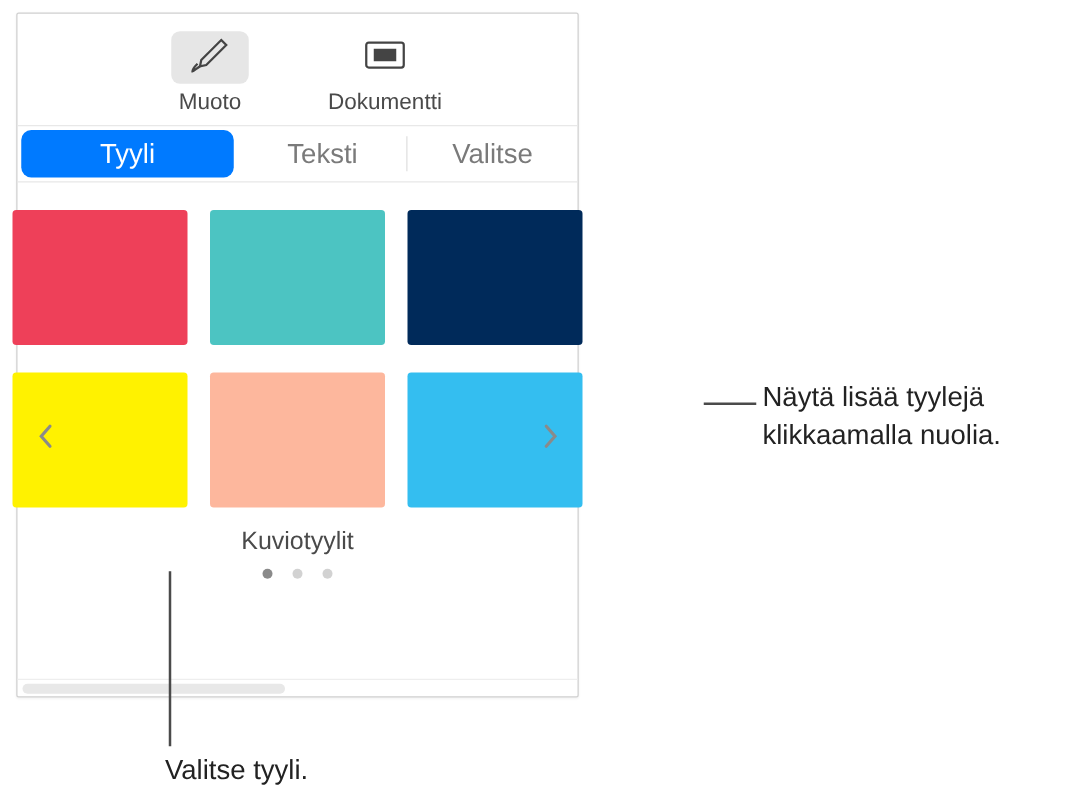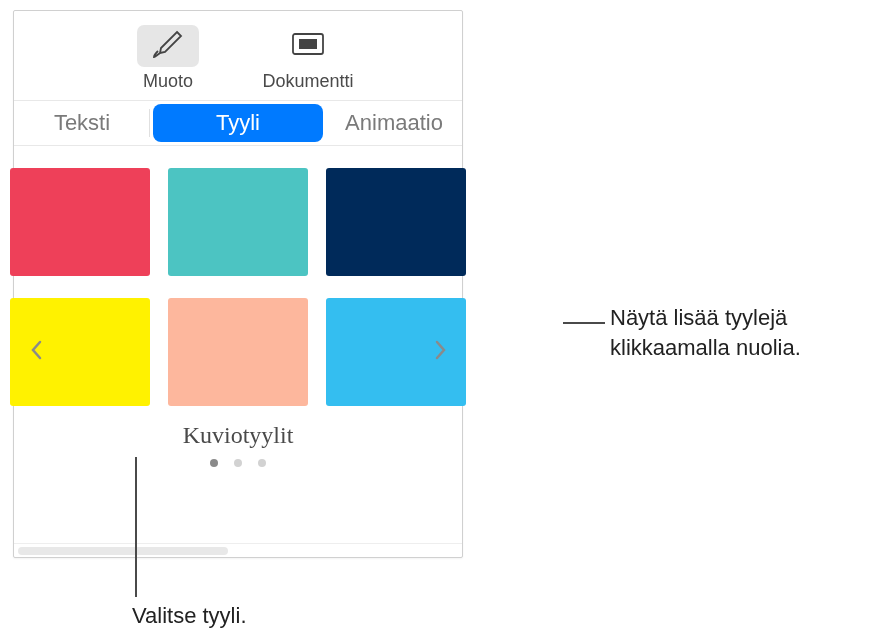--- a/index.html
+++ b/index.html
@@ -112,24 +112,23 @@
       display: flex;
       align-items: center;
       justify-content: center;
       cursor: pointer;
       color: #8a8a8a;
     }
     .nav-left { left: 8px; }
     .nav-right { right: 8px; }
     .styles-label {
       text-align: center;
-      font-size: 24px;
+      font-size: 20px;
       color: #4a4a4a;
       margin-top: 16px;
-      font-family: Liberation Serif, serif;
     }
     .page-dots {
       display: flex;
       justify-content: center;
       gap: 16px;
       margin-top: 10px;
     }
     .dot {
       width: 8px;
       height: 8px;
@@ -201,28 +200,28 @@
             <rect x="3" y="4" width="30" height="20" rx="2"></rect>
             <rect x="9" y="9" width="18" height="10" fill="#444" stroke="none"></rect>
           </svg>
         </span>
       </div>
       <span class="toolbar-label">Dokumentti</span>
     </div>
   </div>
 
   <div class="sub-tabs">
+    <div class="sub-tab active">
+      <span>Tyyli</span>
+    </div>
     <div class="sub-tab">
       <span>Teksti</span>
     </div>
-    <div class="sub-tab active">
-      <span>Tyyli</span>
-    </div>
     <div class="sub-tab">
-      <span>Animaatio</span>
+      <span>Valitse</span>
     </div>
   </div>
 
   <div class="styles-area">
     <div class="nav-arrow nav-left">
       <span>
         <svg width="13" height="22" viewBox="0 0 13 22" fill="none" stroke="#8a8a8a" stroke-width="2.5" stroke-linecap="round">
           <path d="M10 3 L3 11 L10 19"></path>
         </svg>
       </span>

